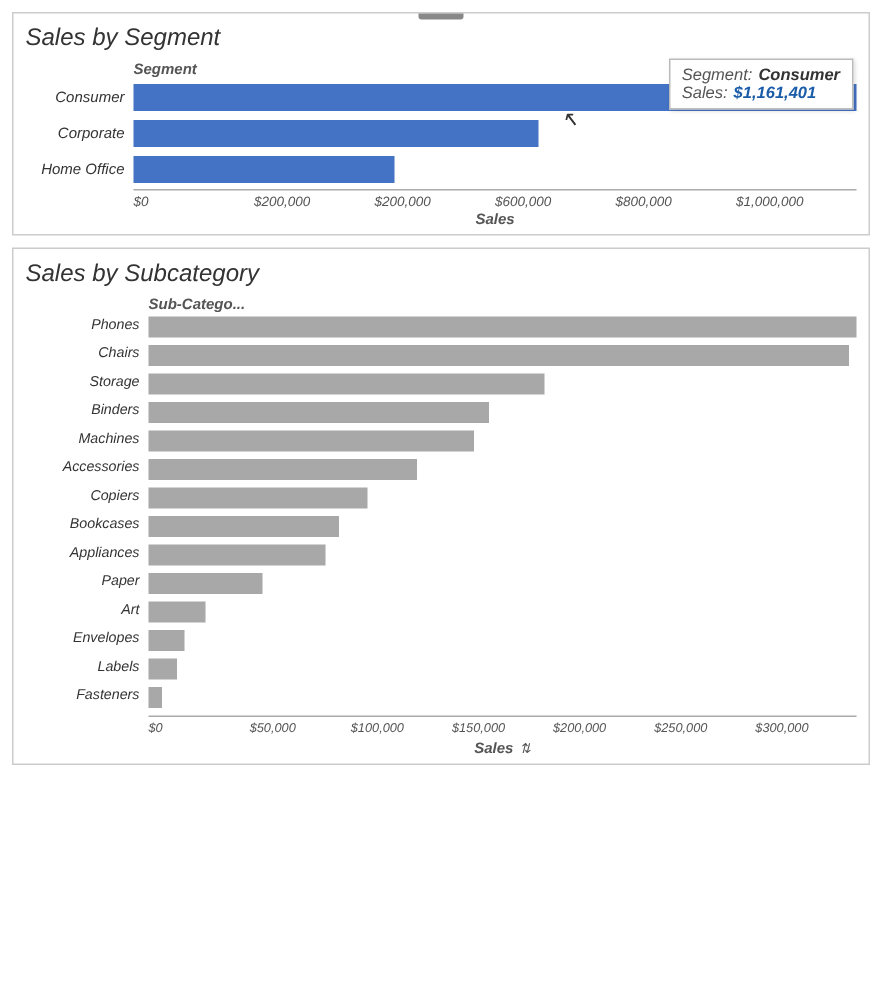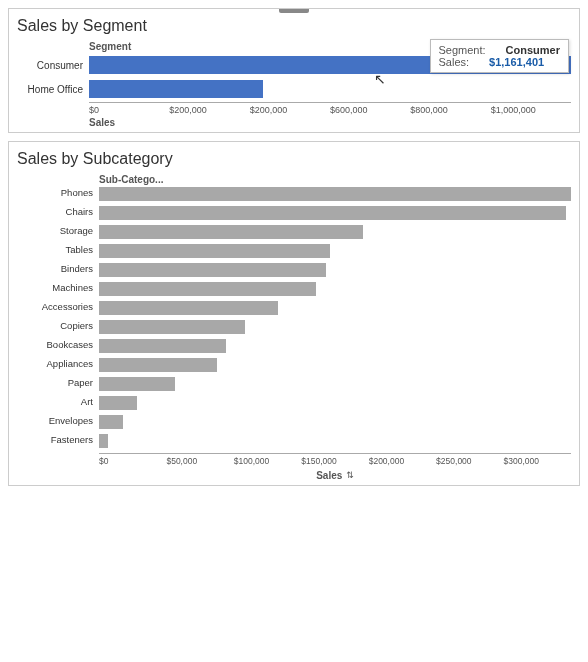--- a/index.html
+++ b/index.html
@@ -11,40 +11,41 @@
       min-height: 662px;
       color: #333;
     }
 
     .chart-section {
       border: 1px solid #ccc;
       margin: 8px;
       padding: 8px 8px 4px 8px;
       position: relative;
       background: #fff;
+      font-style: italic;
     }
 
     .chart-title {
       font-size: 16px;
       font-weight: normal;
       color: #333;
       margin-bottom: 6px;
     }
 
     .axis-label-y {
       font-size: 10px;
       font-weight: bold;
       color: #555;
     }
 
     .axis-label-x {
       font-size: 10px;
       font-weight: bold;
       color: #555;
-      text-align: left;
+      text-align: center;
       margin-top: 2px;
     }
 
     
     .bar-chart {
       display: flex;
       flex-direction: column;
       position: relative;
     }
 
@@ -107,21 +108,21 @@
       font-size: 11px;
       z-index: 10;
       right: 10px;
       top: 30px;
       pointer-events: none;
       box-shadow: 1px 1px 3px rgba(0,0,0,0.15);
     }
 
     .tooltip-row {
       display: flex;
-      gap: 20px;
+      gap: 4px;
     }
 
     .tooltip-label {
       color: #555;
     }
 
     .tooltip-value {
       font-weight: bold;
       color: #1a5ca8;
     }
@@ -202,20 +203,26 @@
   <div class="bar-chart">
     <div class="axis-label-y" style="margin-left:72px; margin-bottom:2px;">Segment</div>
 
     <div class="bar-row">
       <div class="bar-label">Consumer</div>
       <div class="bar-area">
         <div class="bar-fill blue" style="width:100%;"></div>
       </div>
     </div>
 
+    <div class="bar-row">
+      <div class="bar-label">Corporate</div>
+      <div class="bar-area">
+        <div class="bar-fill blue" style="width:56%;"></div>
+      </div>
+    </div>
 
     <div class="bar-row">
       <div class="bar-label">Home Office</div>
       <div class="bar-area">
         <div class="bar-fill blue" style="width:36%;"></div>
       </div>
     </div>
 
     <div class="x-axis-ticks">
       <span class="x-tick">$0</span>
@@ -262,26 +269,20 @@
             <div class="bar-fill gray" style="width: 99%;"></div>
           </div>
         </div>
         <div class="bar-row-sub">
           <div class="bar-label-sub">Storage</div>
           <div class="bar-area-sub">
             <div class="bar-fill gray" style="width: 56%;"></div>
           </div>
         </div>
         <div class="bar-row-sub">
-          <div class="bar-label-sub">Tables</div>
-          <div class="bar-area-sub">
-            <div class="bar-fill gray" style="width: 49%;"></div>
-          </div>
-        </div>
-        <div class="bar-row-sub">
           <div class="bar-label-sub">Binders</div>
           <div class="bar-area-sub">
             <div class="bar-fill gray" style="width: 48%;"></div>
           </div>
         </div>
         <div class="bar-row-sub">
           <div class="bar-label-sub">Machines</div>
           <div class="bar-area-sub">
             <div class="bar-fill gray" style="width: 46%;"></div>
           </div>
@@ -319,20 +320,26 @@
         <div class="bar-row-sub">
           <div class="bar-label-sub">Art</div>
           <div class="bar-area-sub">
             <div class="bar-fill gray" style="width: 8%;"></div>
           </div>
         </div>
         <div class="bar-row-sub">
           <div class="bar-label-sub">Envelopes</div>
           <div class="bar-area-sub">
             <div class="bar-fill gray" style="width: 5%;"></div>
+          </div>
+        </div>
+        <div class="bar-row-sub">
+          <div class="bar-label-sub">Labels</div>
+          <div class="bar-area-sub">
+            <div class="bar-fill gray" style="width: 4%;"></div>
           </div>
         </div>
         <div class="bar-row-sub">
           <div class="bar-label-sub">Fasteners</div>
           <div class="bar-area-sub">
             <div class="bar-fill gray" style="width: 2%;"></div>
           </div>
         </div>
       </div>
 

